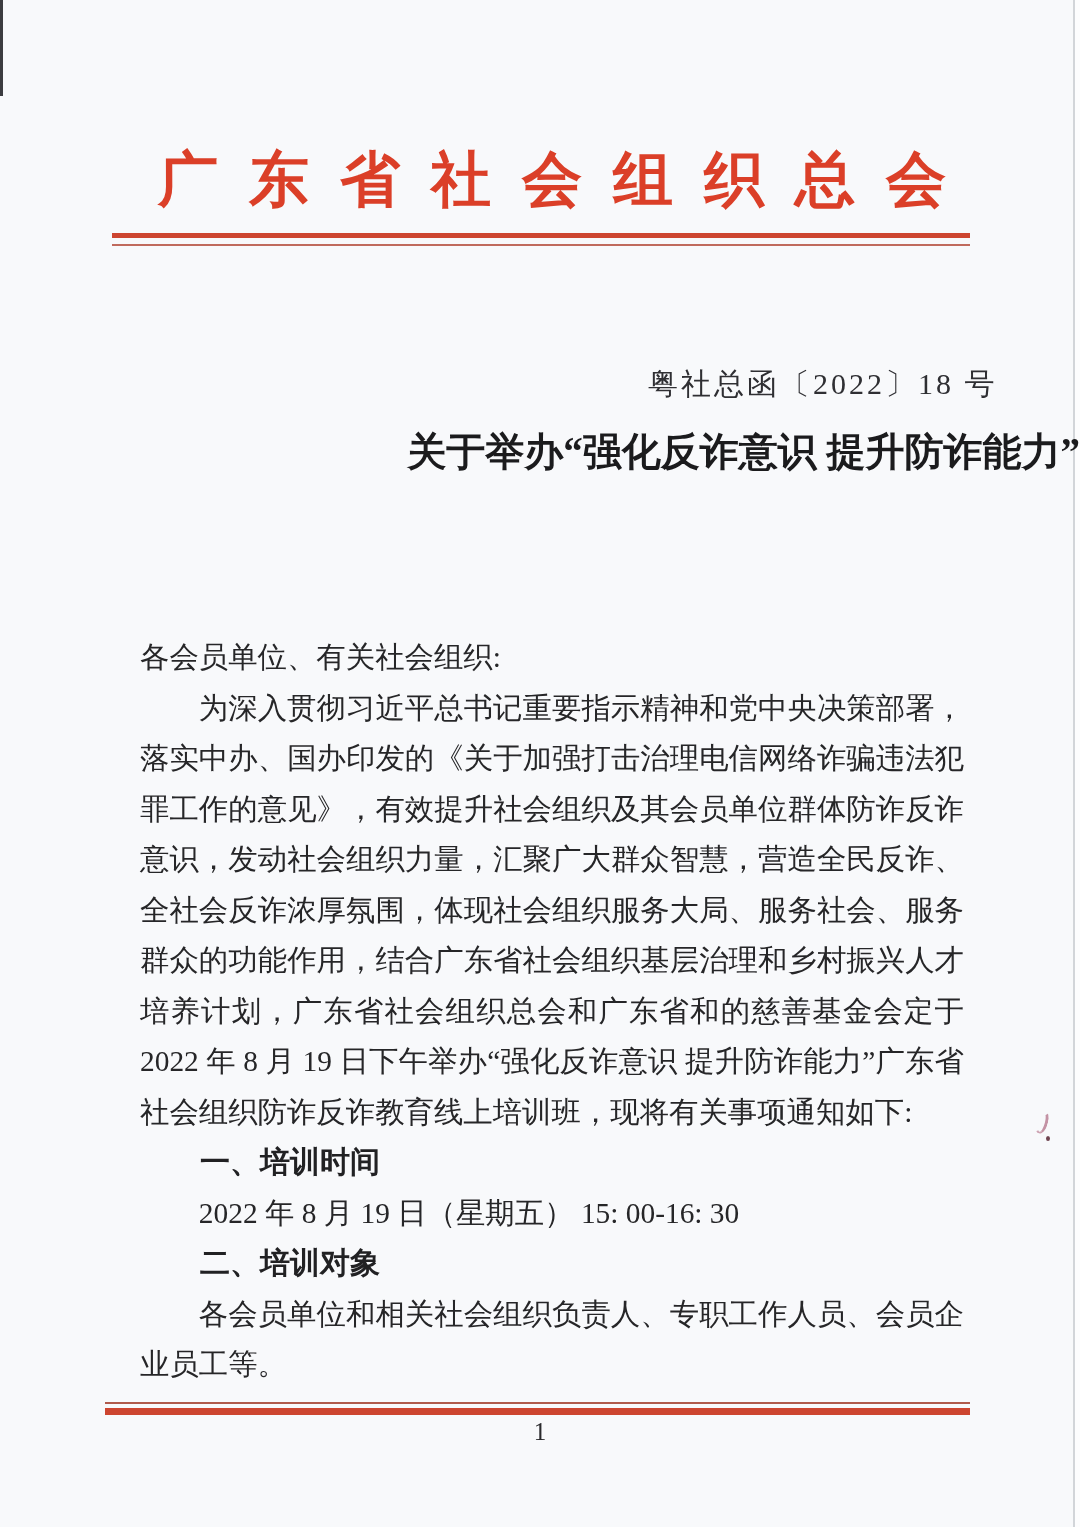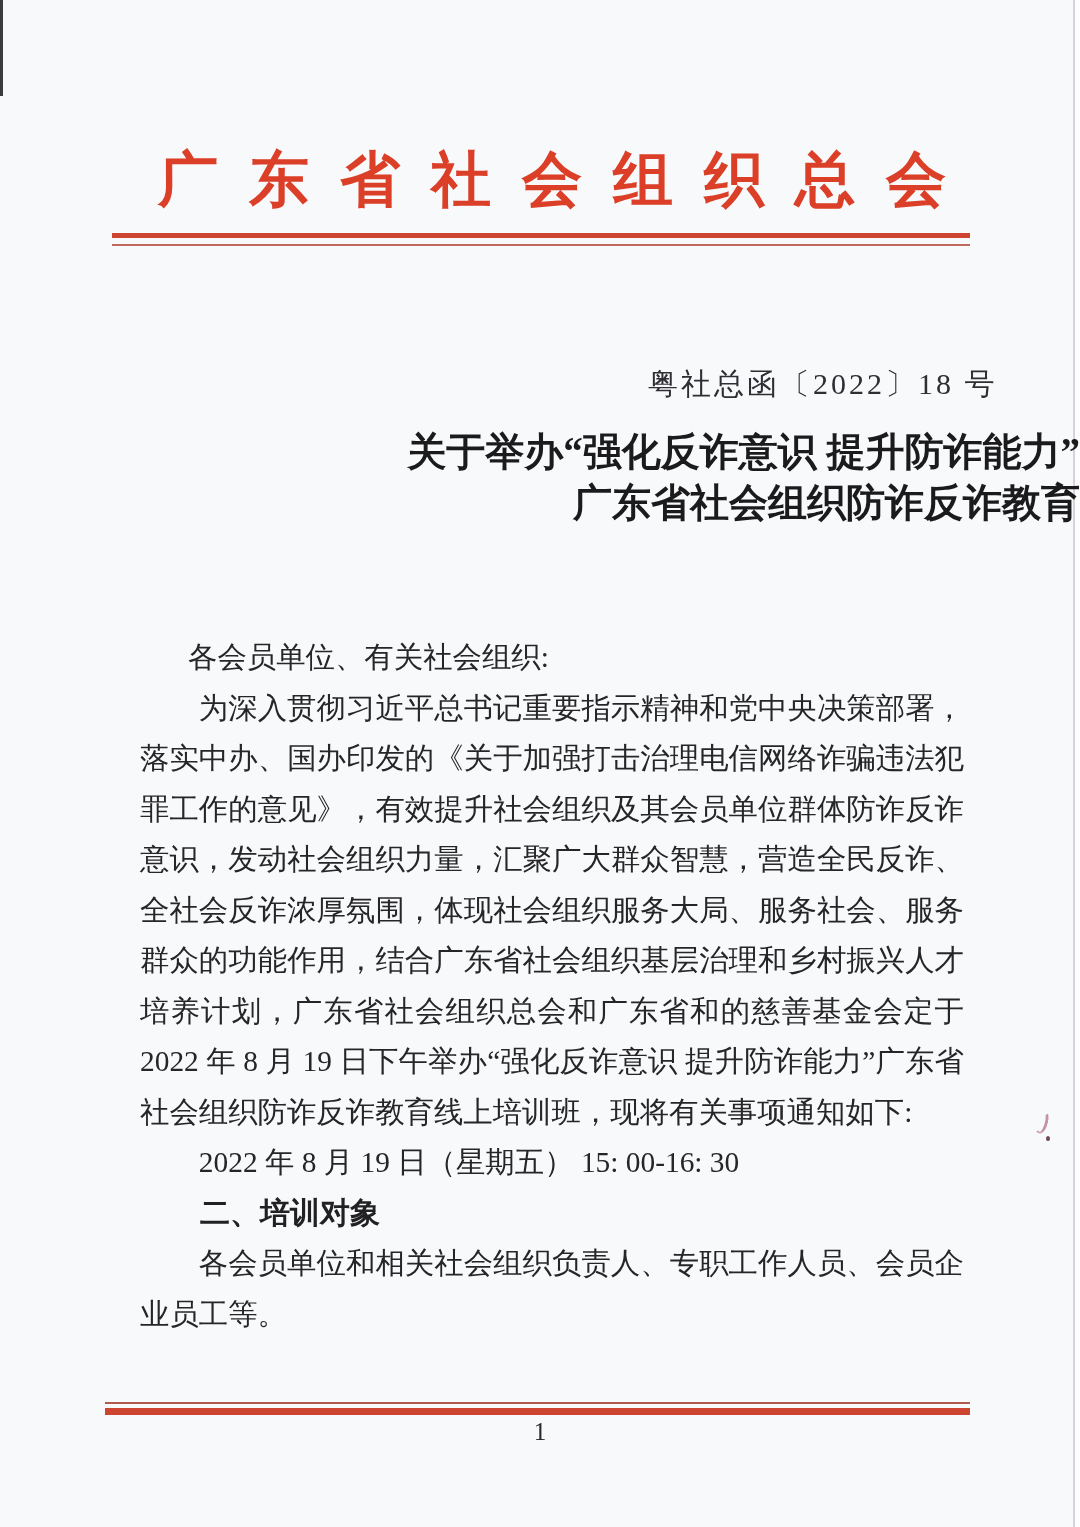--- a/index.html
+++ b/index.html
@@ -71,21 +71,21 @@
     color: #1b1b1d;
   }
   
   .body-text {
     position: absolute; top: 632px; left: 140px; width: 824px;
     font-size: 29.4px; line-height: 50.5px;
     color: #262628;
     text-align: justify;
   }
   .body-text p { text-indent: 2em; }
-  .body-text p.salutation { text-indent: 0; margin-left: 48px; }
+  .body-text p.salutation { text-indent: 0; }
   .body-text p.heading {
     font-family: "Liberation Sans", "DejaVu Sans", sans-serif;
     font-weight: bold;
     font-size: 30px;
     color: #212123;
   }
   
   .page-number {
     position: absolute; top: 1418px; left: 0; width: 100%;
     text-align: center;
@@ -104,26 +104,26 @@
   <div class="ink-dot"></div>
 
   <div class="letterhead">广东省社会组织总会</div>
   <div class="rule rule-top-thick"></div>
   <div class="rule rule-top-thin"></div>
 
   <div class="doc-number">粤社总函〔2022〕18 号</div>
 
   <div class="title">
     <div>关于举办“强化反诈意识 提升防诈能力”</div>
-    <div>广东省社会组织防诈反诈教育</div>
   </div>
 
   <div class="body-text">
     <p class="salutation">各会员单位、有关社会组织:</p>
     <p class="para">为深入贯彻习近平总书记重要指示精神和党中央决策部署，落实中办、国办印发的《关于加强打击治理电信网络诈骗违法犯罪工作的意见》，有效提升社会组织及其会员单位群体防诈反诈意识，发动社会组织力量，汇聚广大群众智慧，营造全民反诈、全社会反诈浓厚氛围，体现社会组织服务大局、服务社会、服务群众的功能作用，结合广东省社会组织基层治理和乡村振兴人才培养计划，广东省社会组织总会和广东省和的慈善基金会定于 2022 年 8 月 19 日下午举办“强化反诈意识 提升防诈能力”广东省社会组织防诈反诈教育线上培训班，现将有关事项通知如下:</p>
+    <p class="heading">一、培训时间</p>
     <p class="para">2022 年 8 月 19 日（星期五） 15: 00-16: 30</p>
     <p class="heading">二、培训对象</p>
     <p class="para">各会员单位和相关社会组织负责人、专职工作人员、会员企业员工等。</p>
   </div>
 
   <div class="rule rule-bottom-thin"></div>
   <div class="rule rule-bottom-thick"></div>
   <div class="page-number">1</div>
 
 </div>

